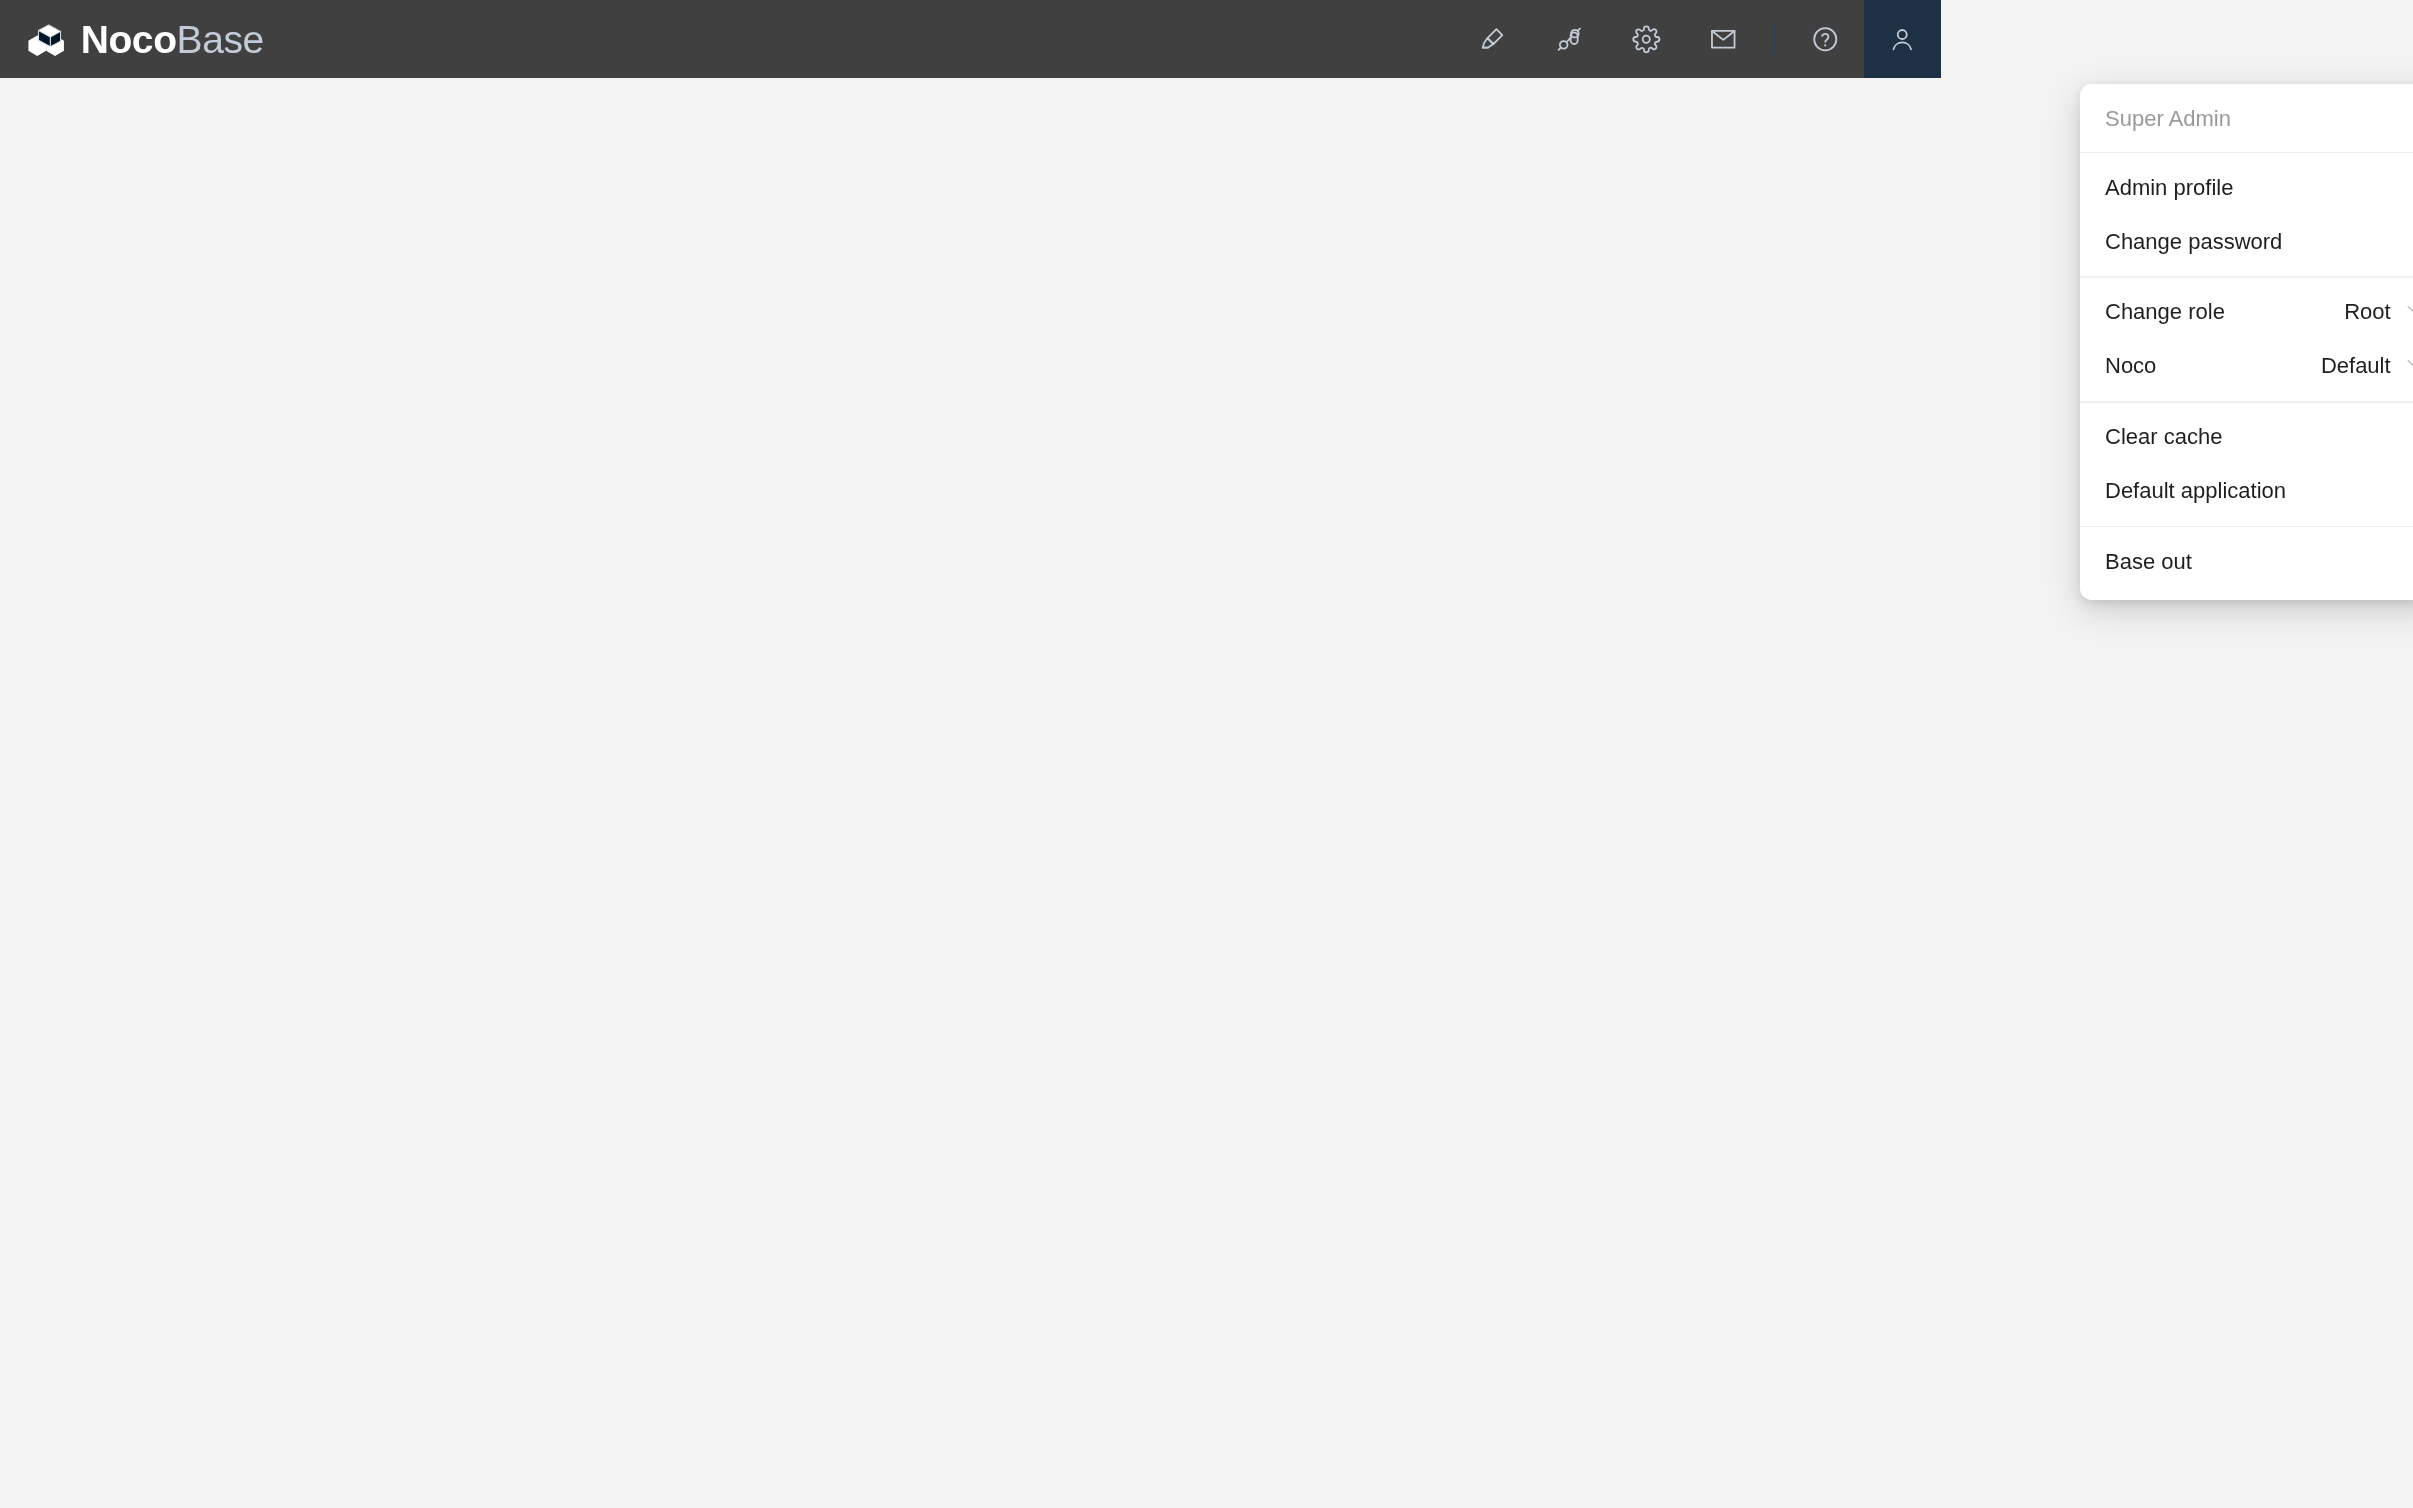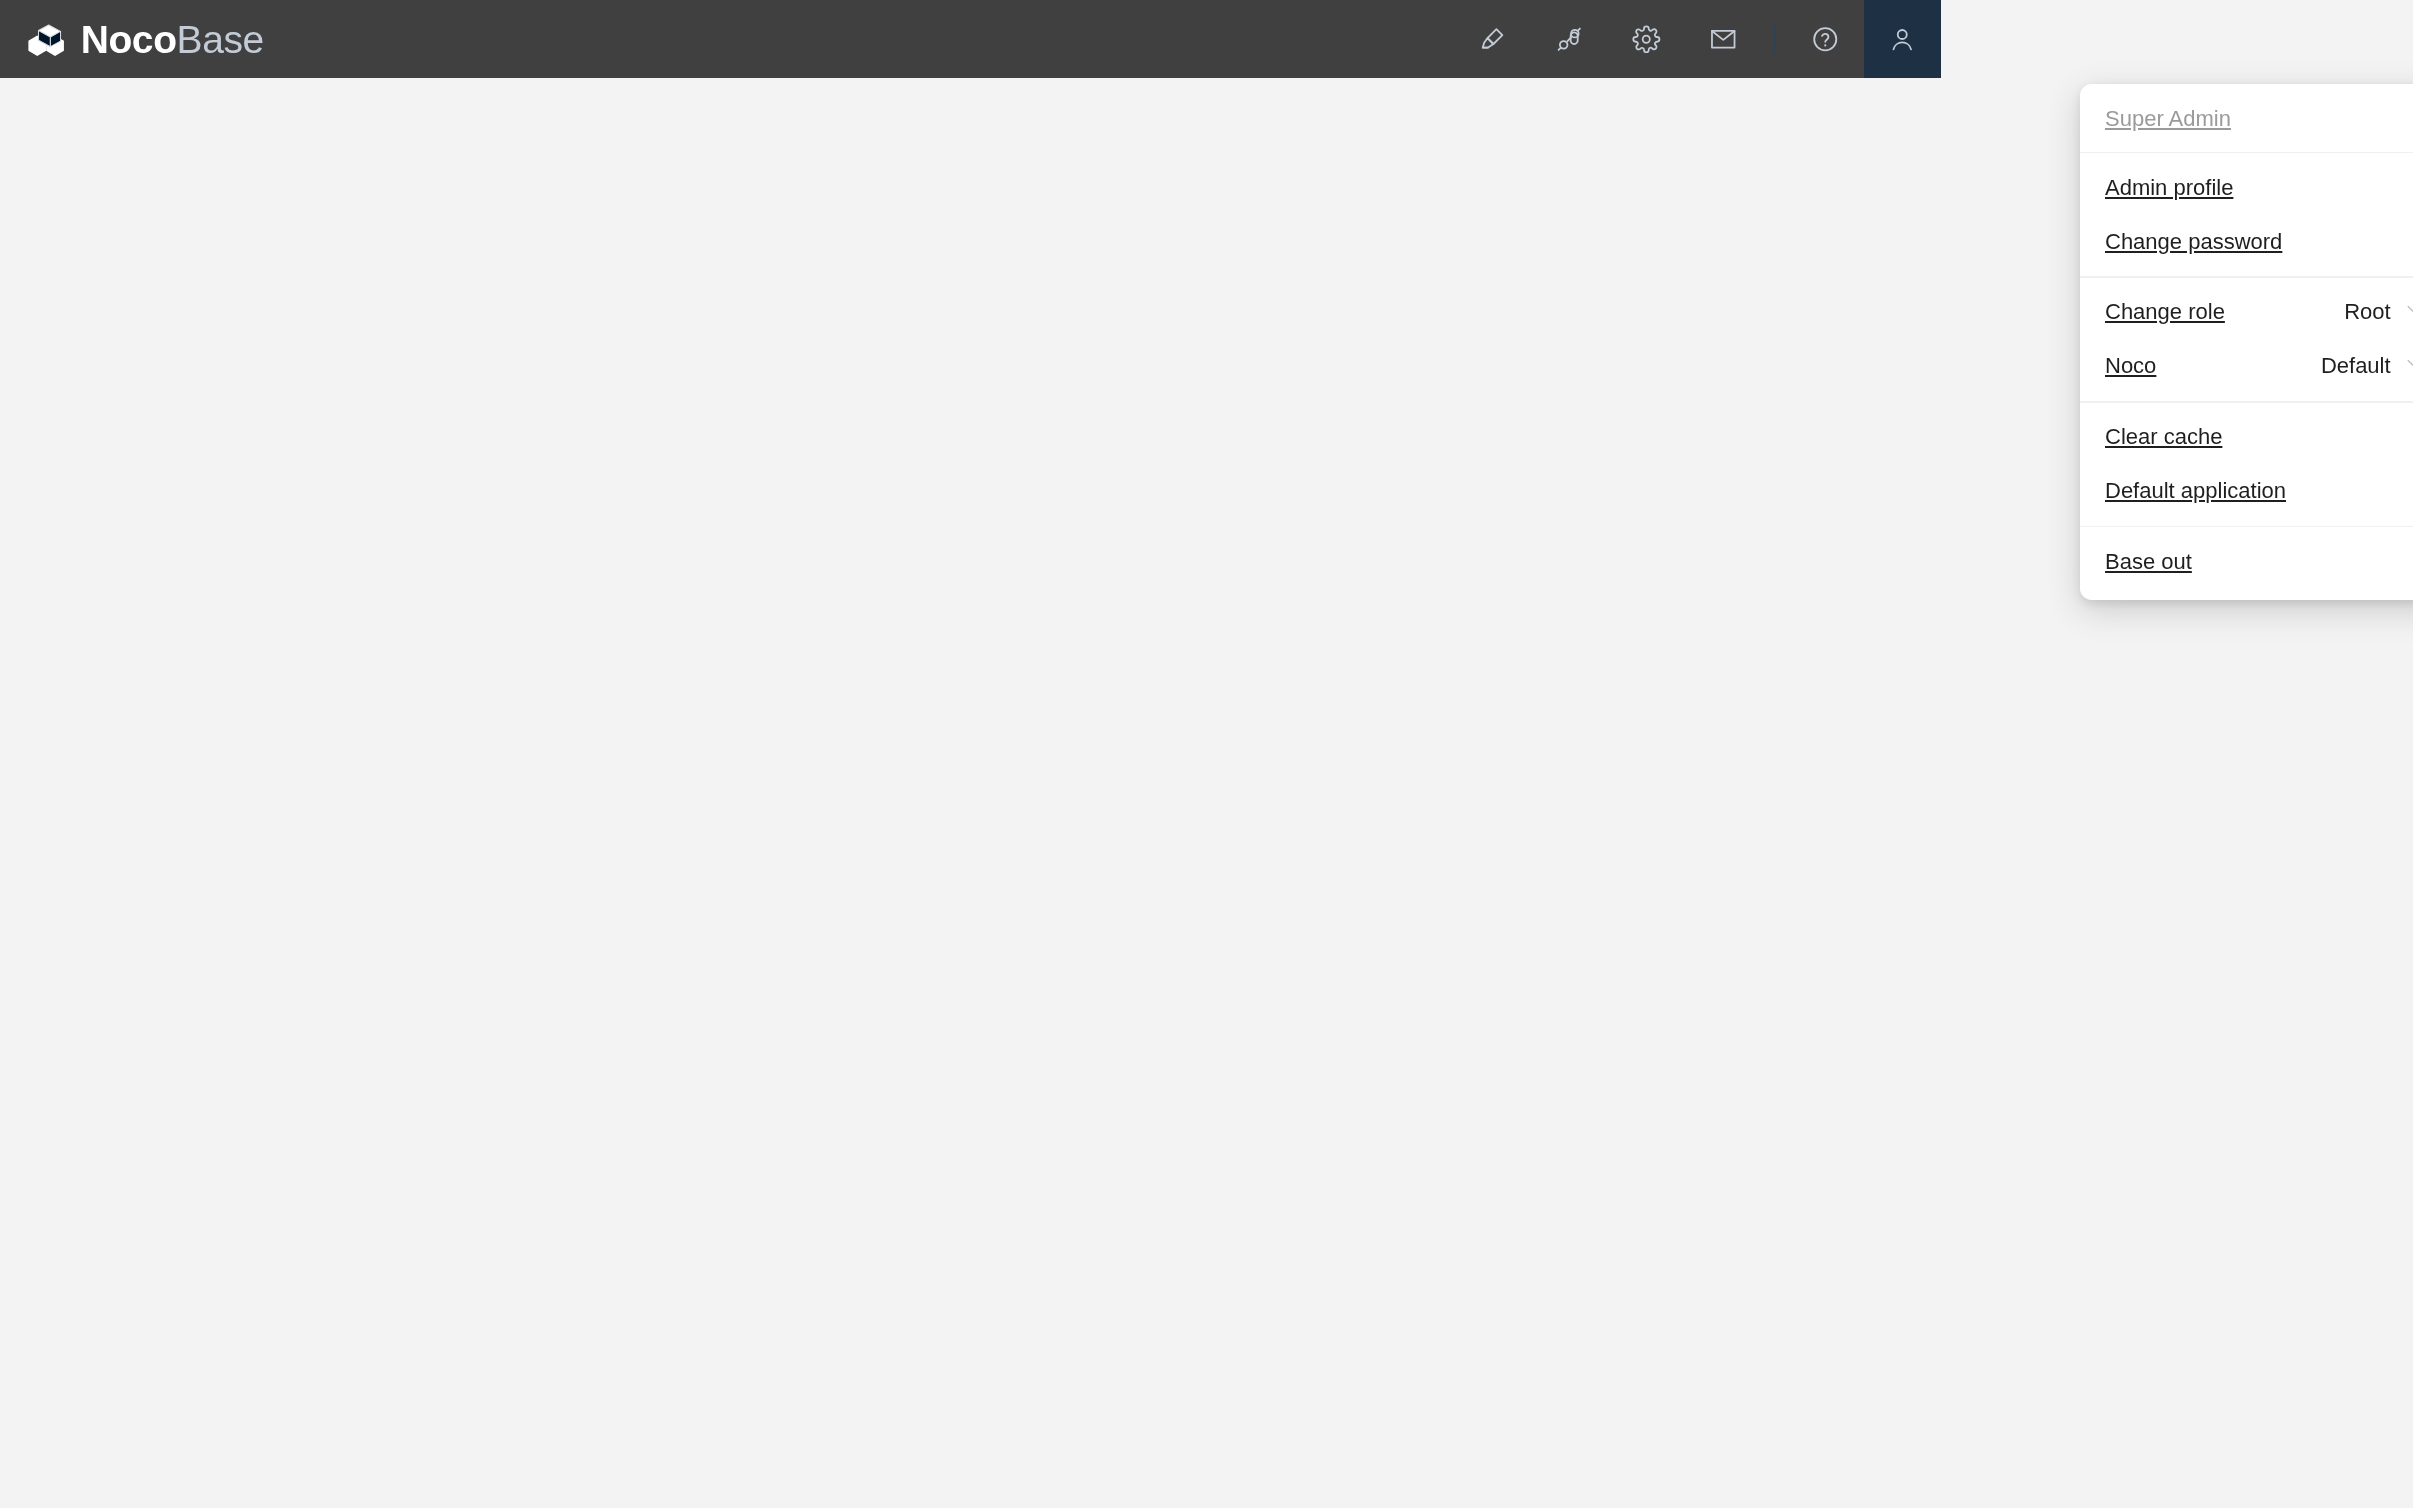--- a/index.html
+++ b/index.html
@@ -70,21 +70,21 @@
     color:#1f1f1f;
     cursor:pointer;
     white-space:nowrap;
   }
   .menu-row.plain { cursor:pointer; }
   .menu-row.label-only {
     color:#9a9a9a;
     cursor:default;
     min-height:50px;
   }
-  .menu-row .row-label { flex:0 0 auto;text-decoration:underline; }
+  .menu-row .row-label { flex:0 0 auto; }
   .menu-row .row-gap { flex:1 1 auto; min-width:34px; }
   .menu-row .row-value {
     display:flex; align-items:center; gap:13.4px;
     color:#1f1f1f;
   }
   .chev { display:block; }
   .menu-sep {
     height:1.7px;
     background:#f0f0f0;
     margin:7.5px 0;

